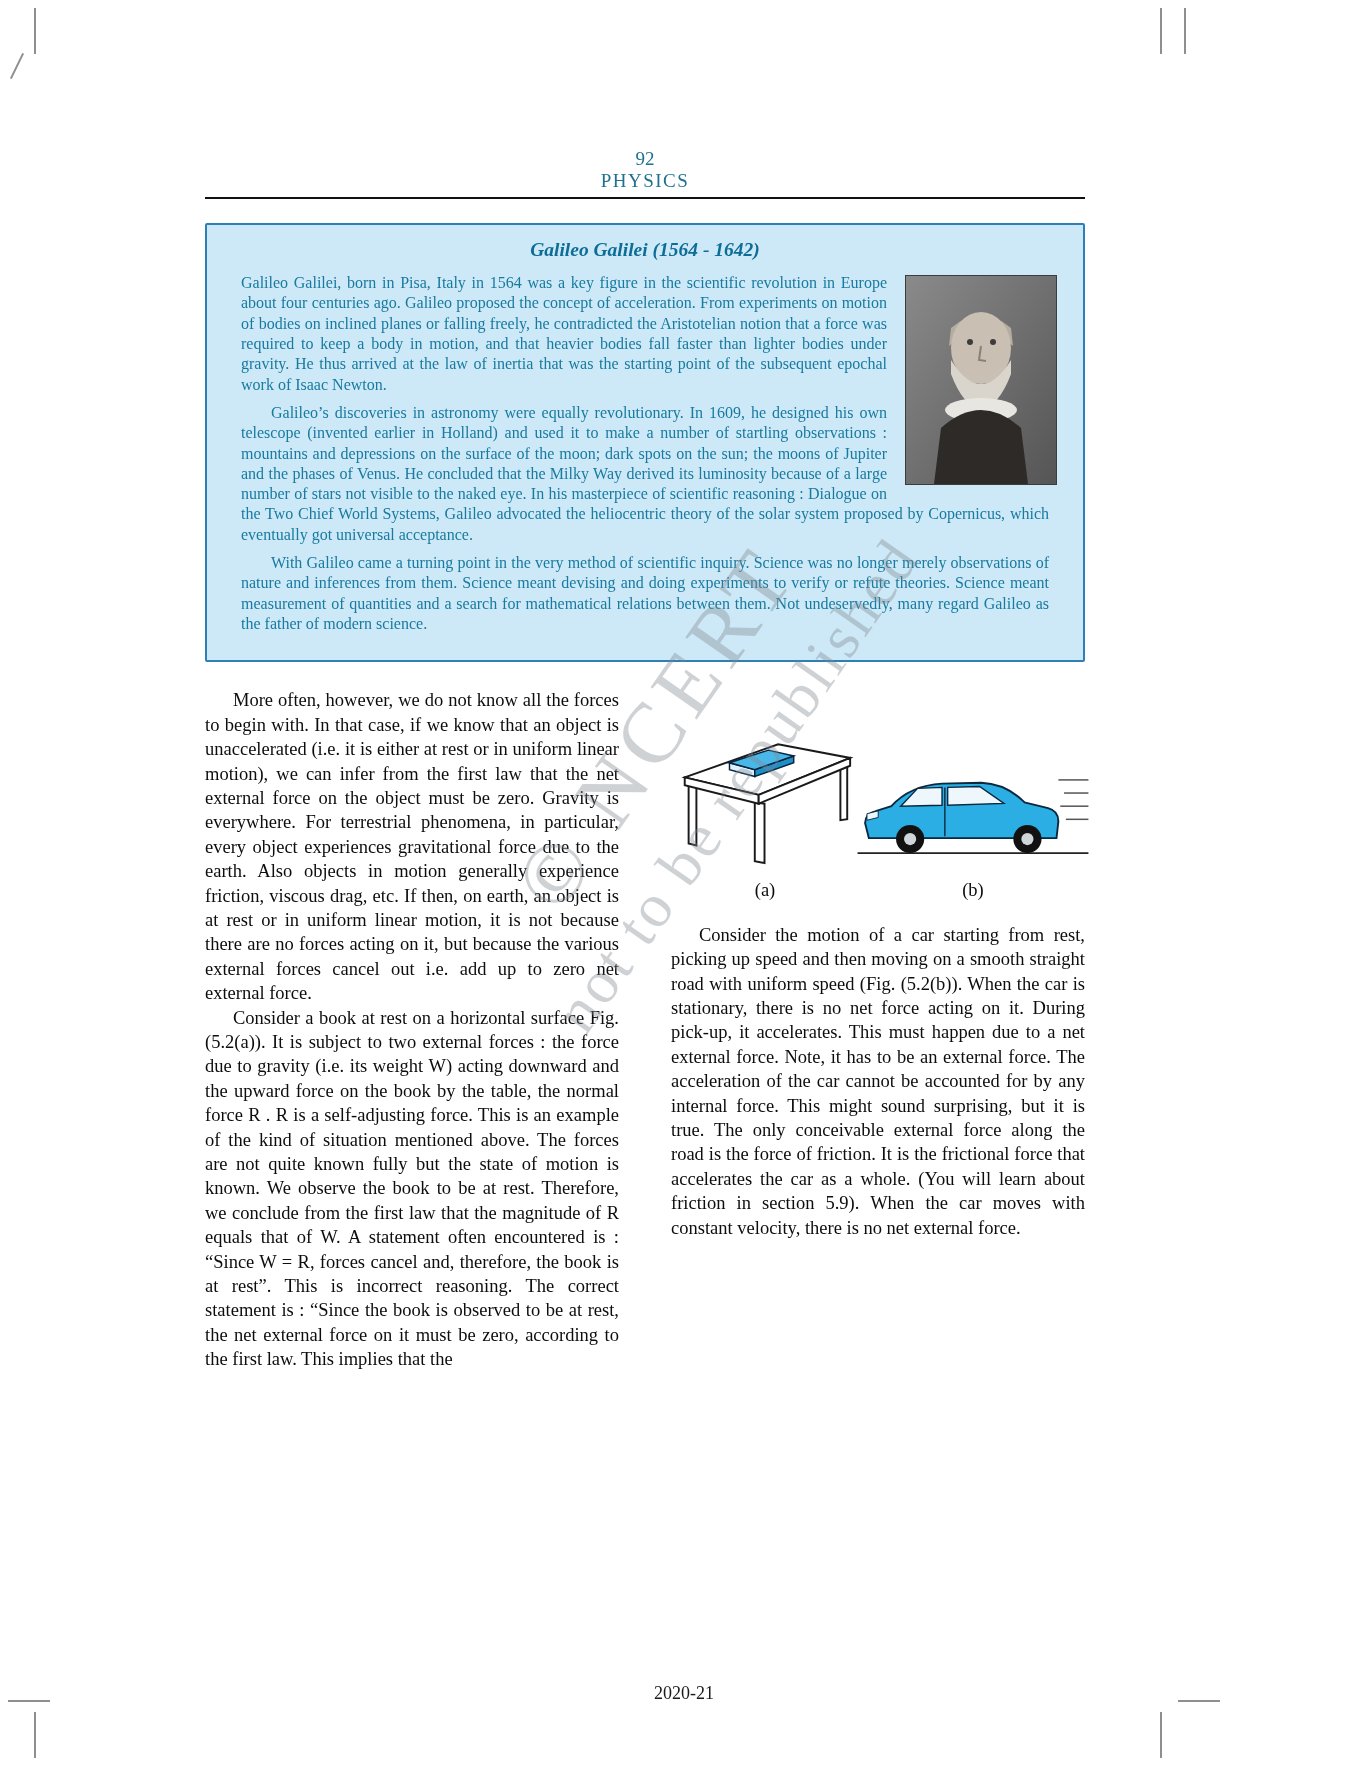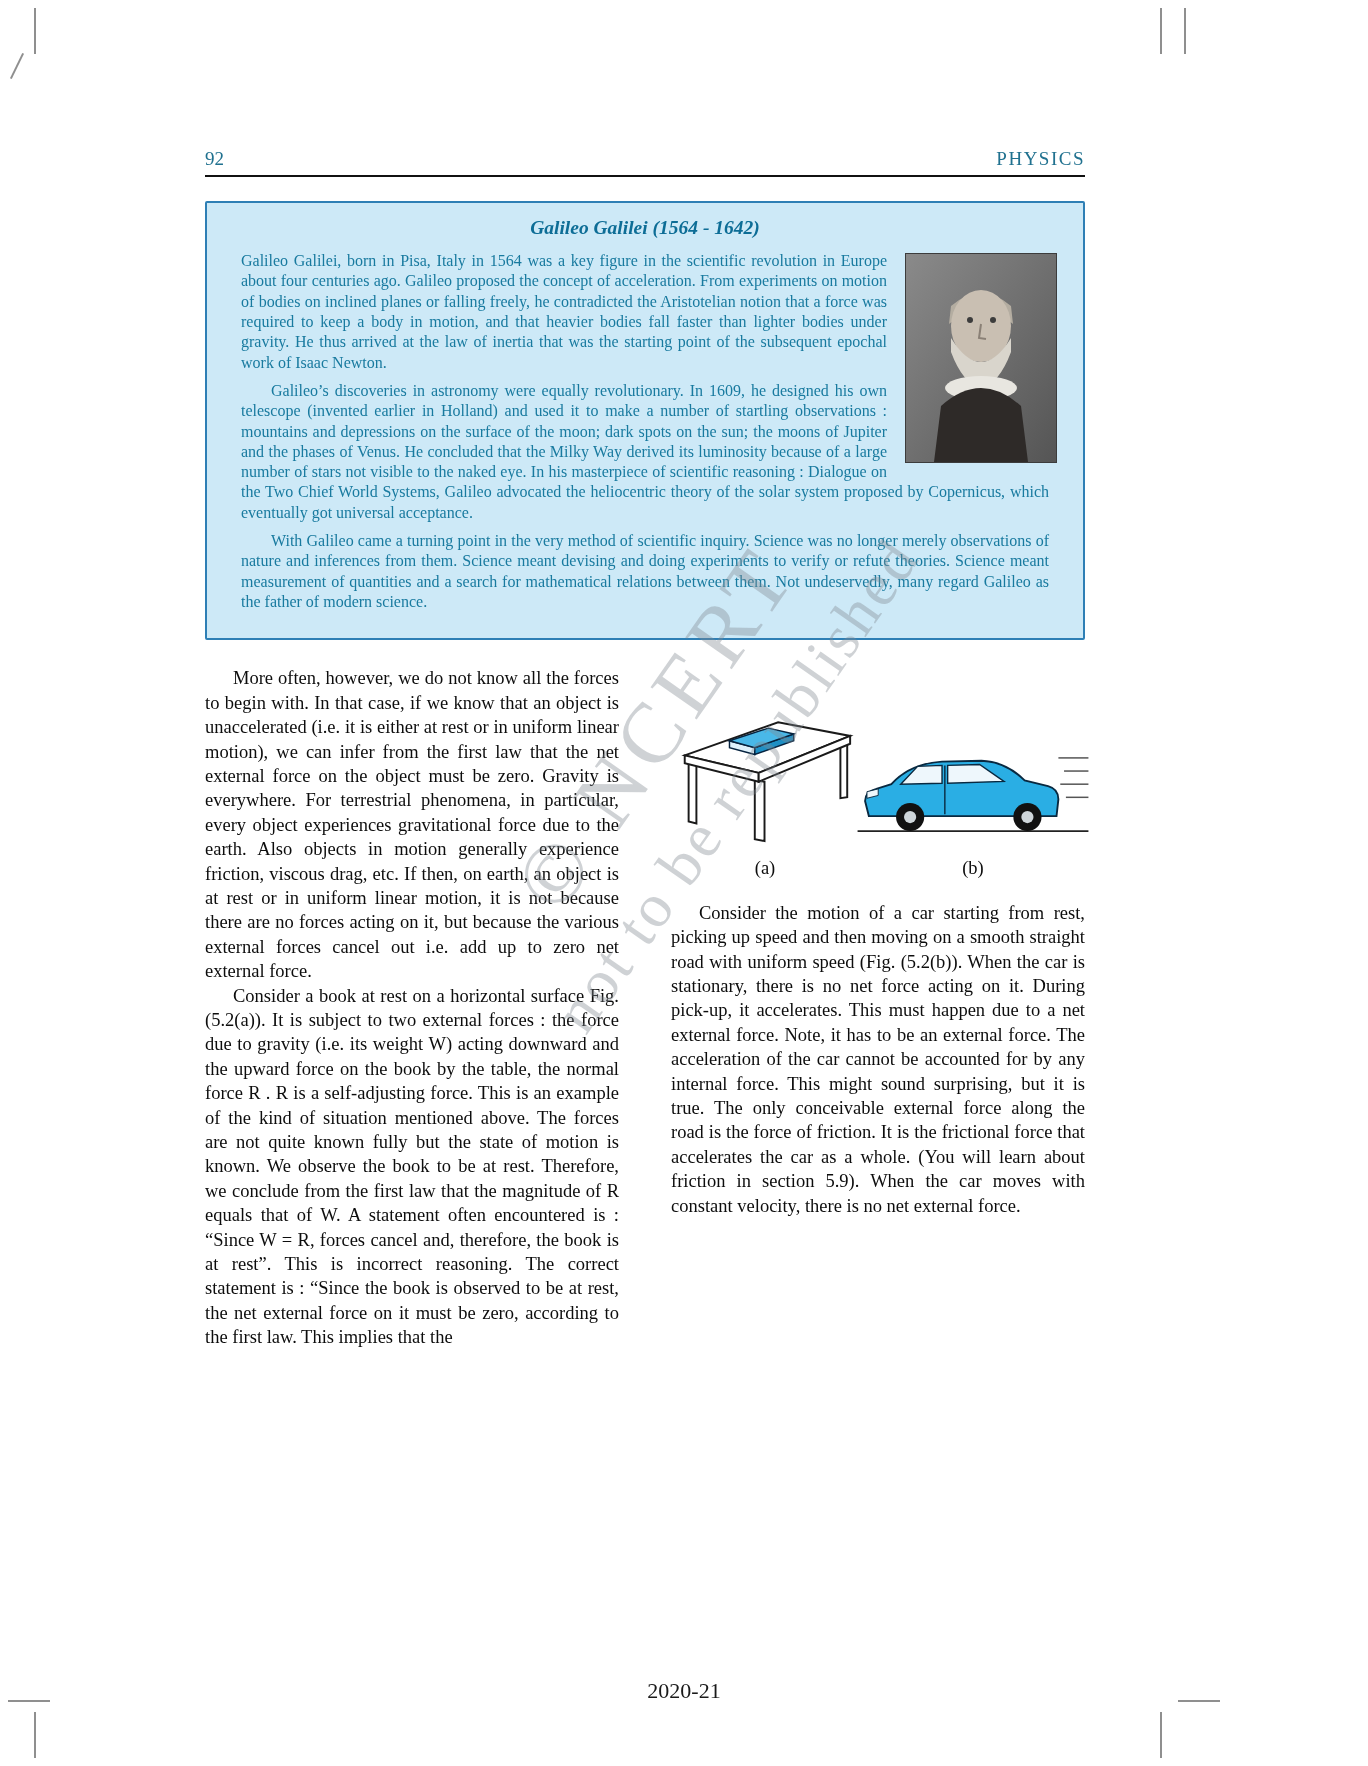--- a/index.html
+++ b/index.html
@@ -8,21 +8,21 @@
     background:#ffffff; overflow:hidden;
     font-family:"Liberation Serif", serif; color:#0d0d0d;
   }
   
   .crop { position:absolute; background:#8f8f8f; }
   
   .content { position:absolute; left:205px; top:148px; width:880px; }
   .pagehead {
     display:flex; justify-content:space-between; align-items:center;
     border-bottom:2px solid #111; padding-bottom:5px;
-    font-size:19px; color:#20718f;
+    font-size:19px; color:#20718f;flex-direction:column;
   }
   .pagehead .ptitle { letter-spacing:1.5px; }
   
   .bio-box {
     margin-top:24px; background:#cde9f7; border:2px solid #2e7fb5;
     border-radius:2px; padding:14px 26px 18px; color:#187a9f;
     box-sizing:border-box;
   }
   .bio-title {
     text-align:center; font-weight:bold; font-style:italic;
@@ -44,21 +44,21 @@
   .figure { margin:26px 0 20px; }
   .fig-images { display:flex; justify-content:space-between; align-items:flex-end; padding:0 4px; }
   .fig-item { display:flex; flex-direction:column; align-items:center; }
   .fig-item .flabel { margin-top:8px; font-size:18.5px; }
   .fig-caption { display:flex; gap:12px; margin-top:26px; font-size:16.5px; line-height:1.3; }
   .fig-caption .fc-label { color:#2456b0; font-weight:bold; font-style:italic; white-space:nowrap; }
   .fig-caption .fc-text { font-style:italic; color:#16161f; }
   
   .footer {
     position:absolute; bottom:62px; left:0; width:100%;
-    text-align:center; font-size:22px; color:#1a1a1a;
+    text-align:center; font-size:18px; color:#1a1a1a;
   }
   
   .watermark {
     position:absolute; left:300px; top:660px; width:780px;
     transform:rotate(-55deg); text-align:center;
     color:rgba(128,136,144,0.38); pointer-events:none; z-index:6;
   }
   .watermark .wm1 { font-size:86px; letter-spacing:8px; }
   .watermark .wm2 { font-size:62px; letter-spacing:3px; margin-top:14px; }
 </style>

